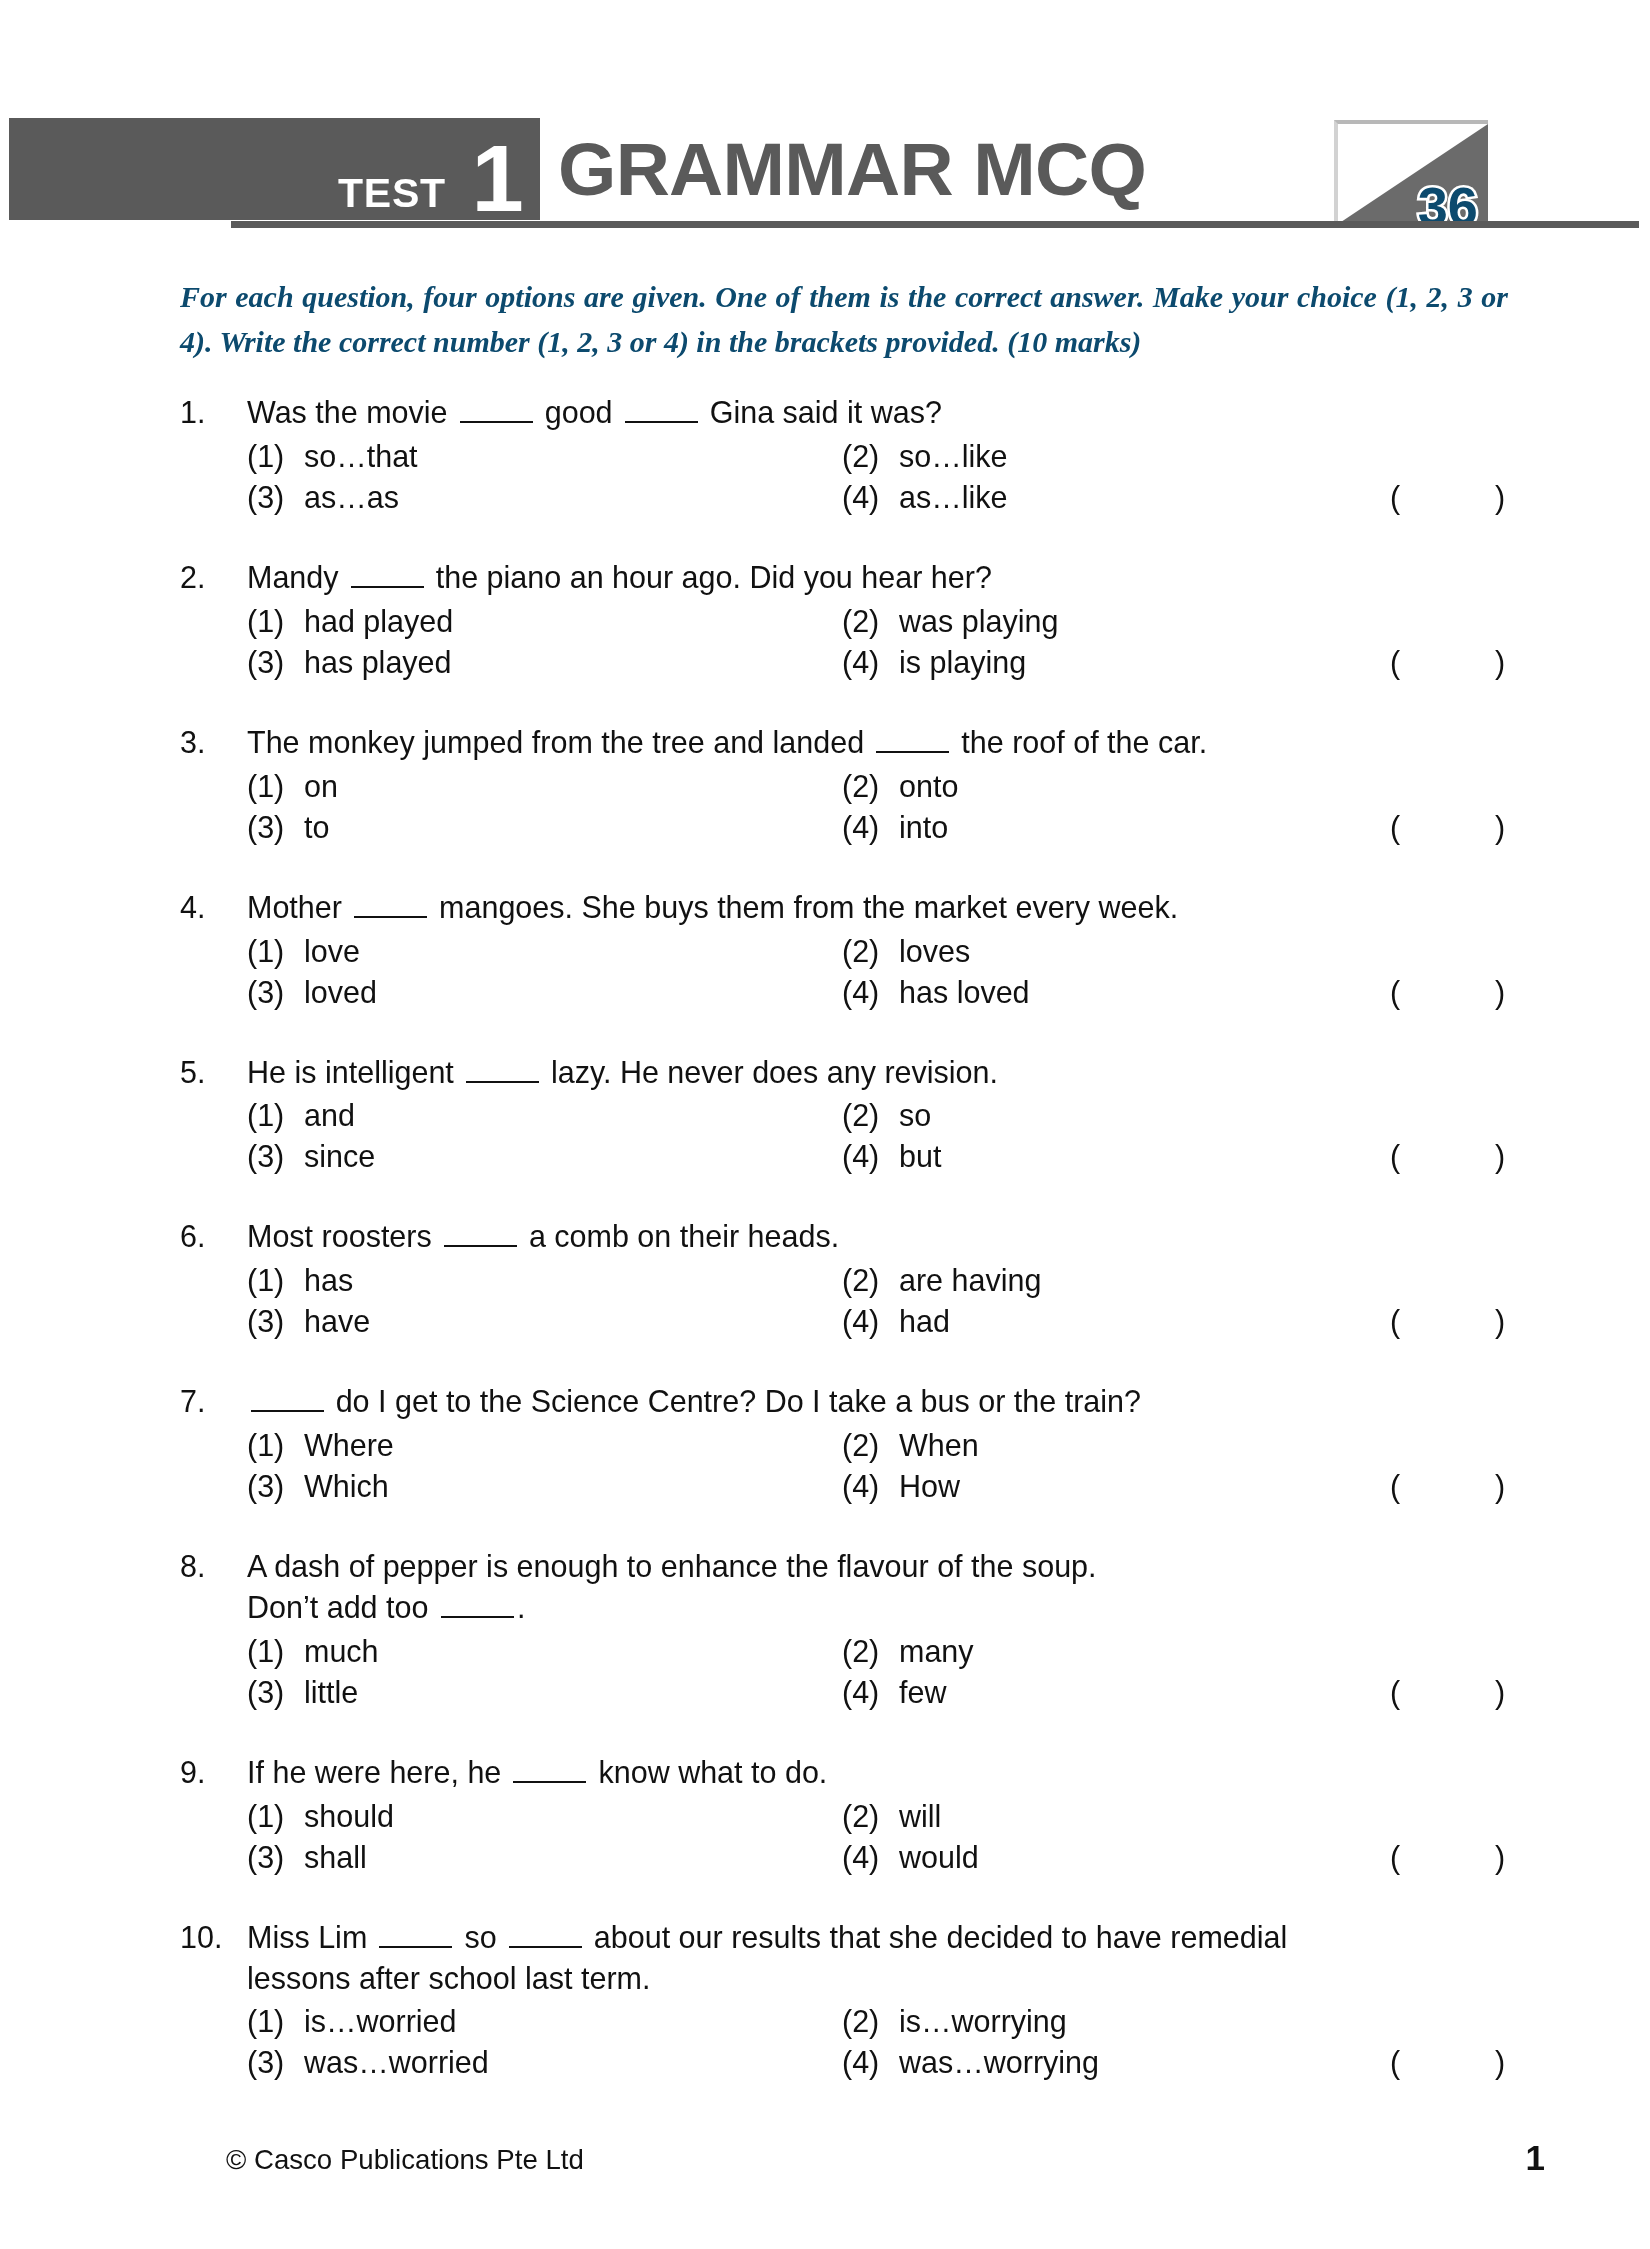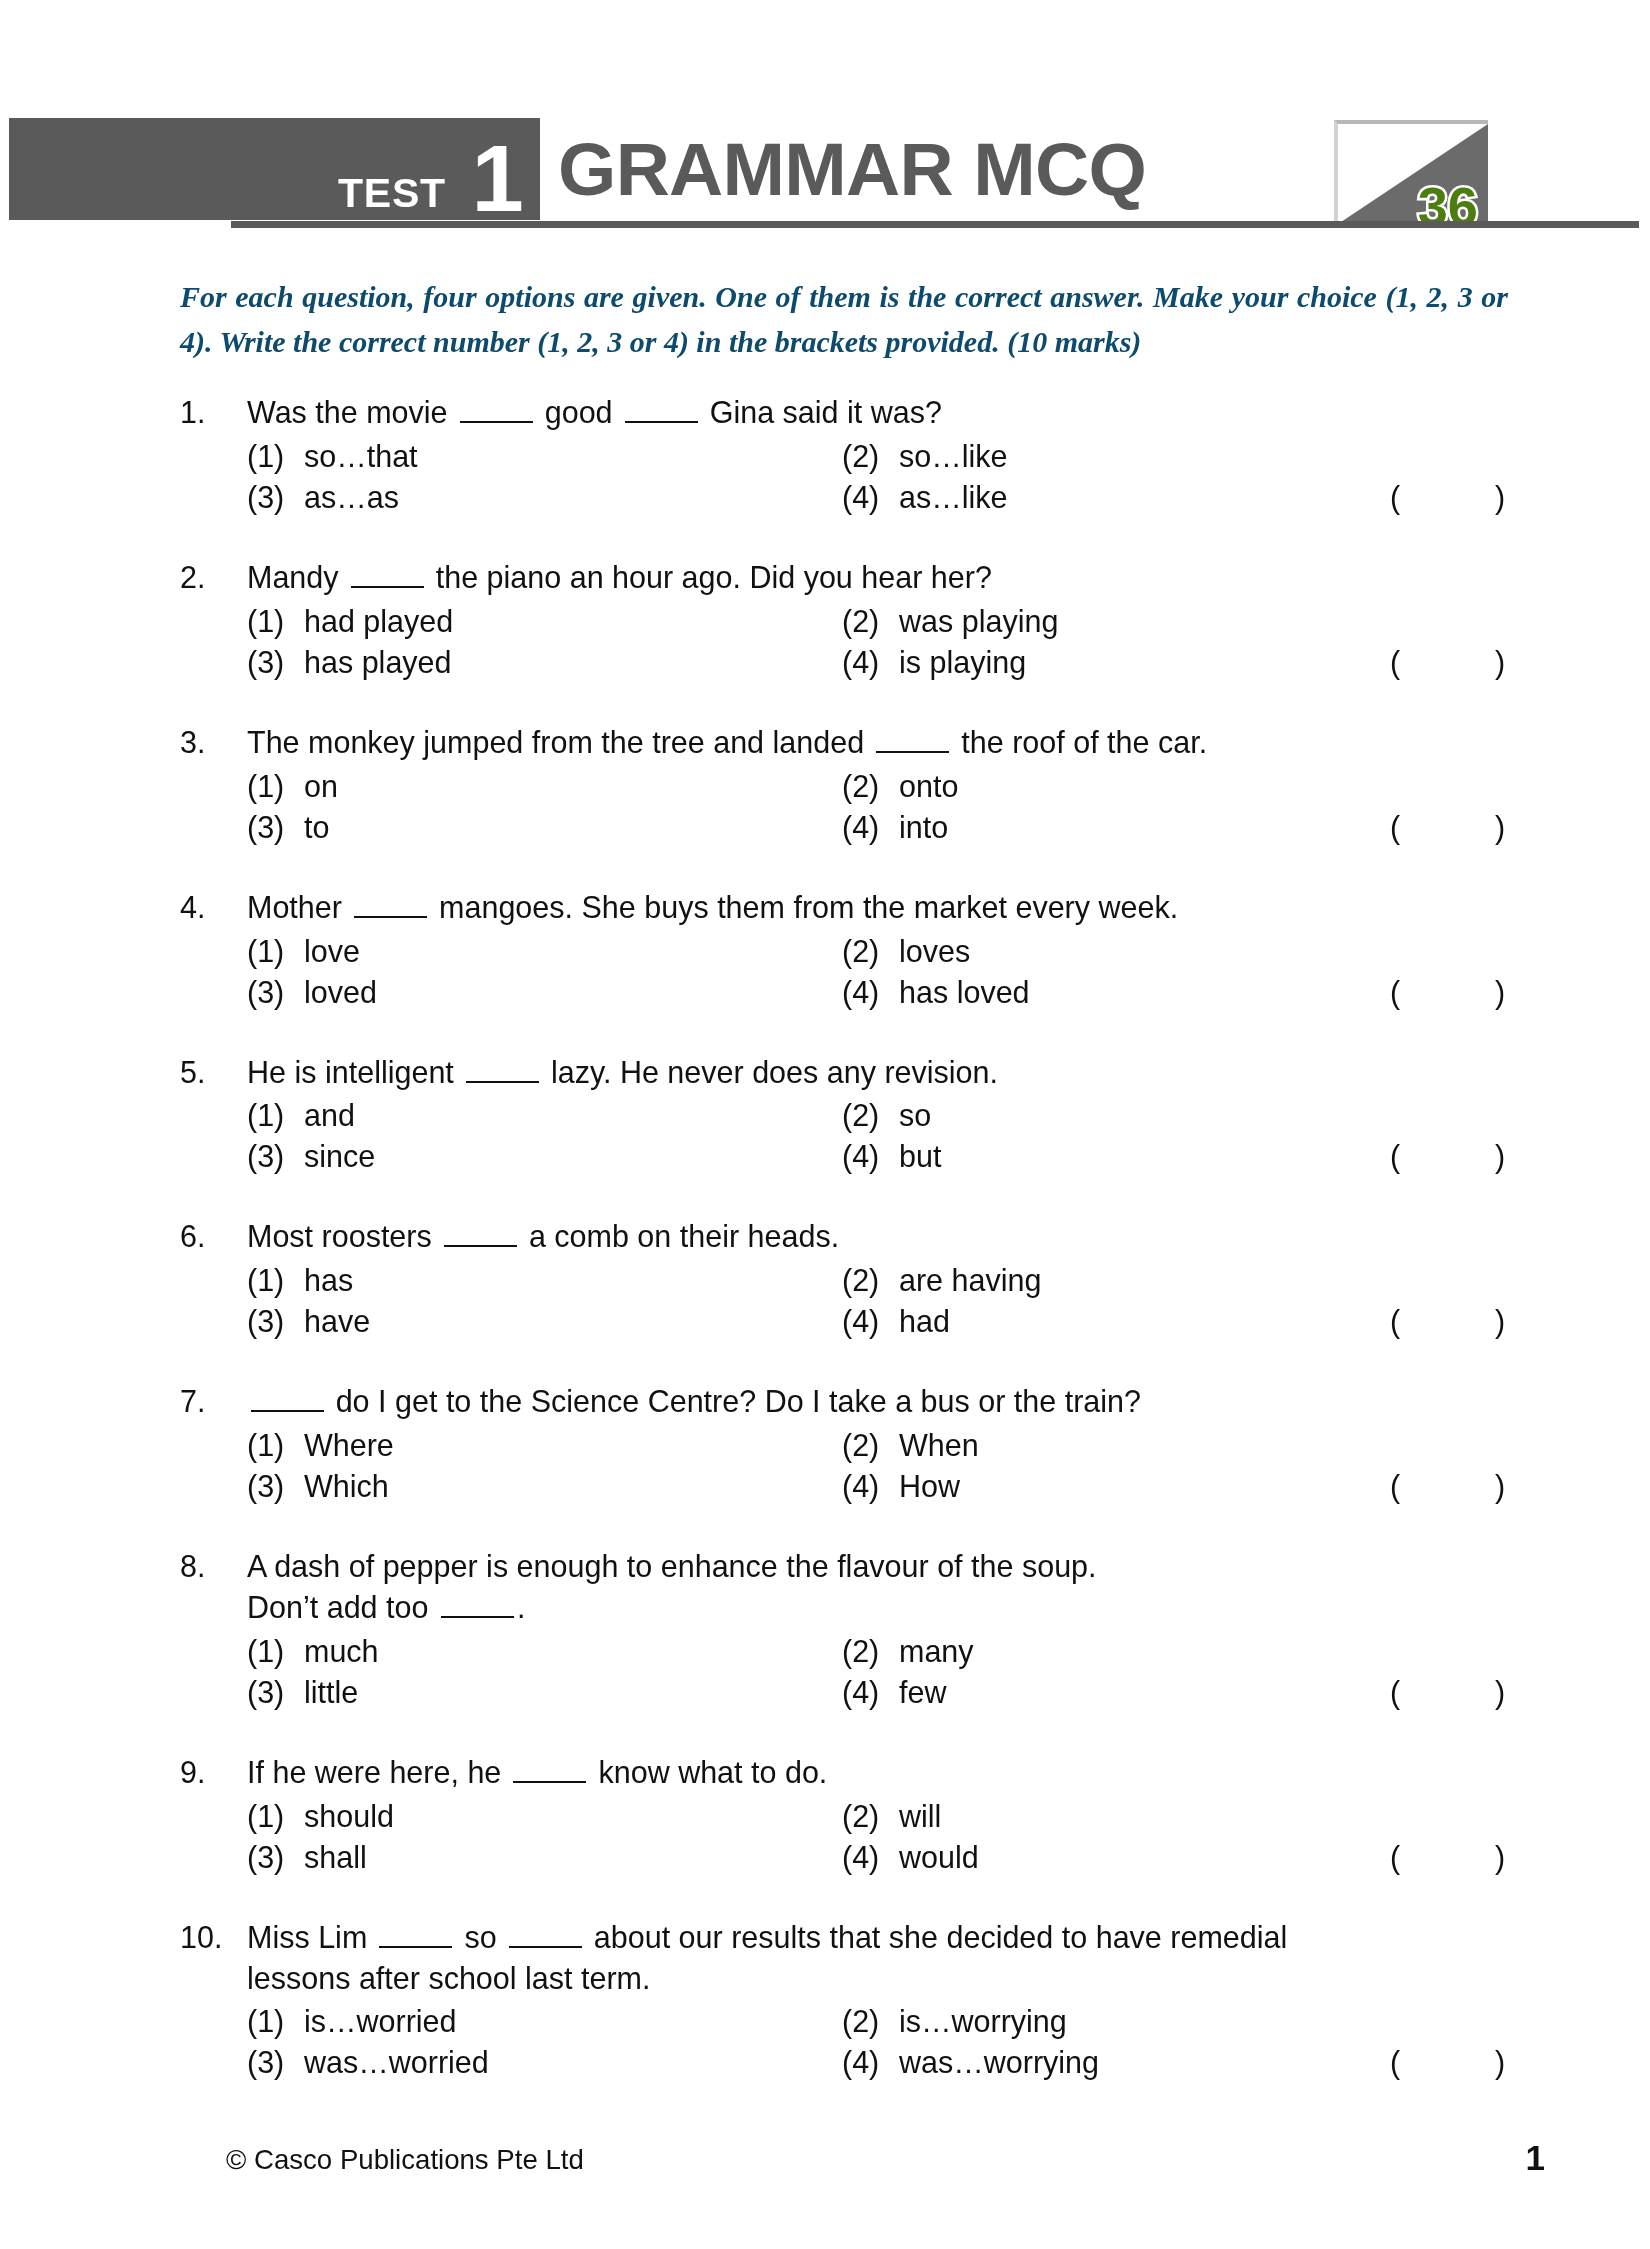--- a/index.html
+++ b/index.html
@@ -102,21 +102,21 @@
     width: 100%;
     height: 100%;
   }
   .badge-num {
     position: absolute;
     right: 10.2px;
     bottom: -8.7px;
     font-family: "Liberation Sans", sans-serif;
     font-weight: bold;
     font-size: 54px;
-    color: #4d7c0f;
+    color: #0c4a6e;
     line-height: 1;
     -webkit-text-stroke: 5.1px #ffffff;
     paint-order: stroke fill;
   }
   .header-rule {
     position: absolute;
     left: 231px;
     top: 109px;
     width: 1408px;
     height: 6.5px;

